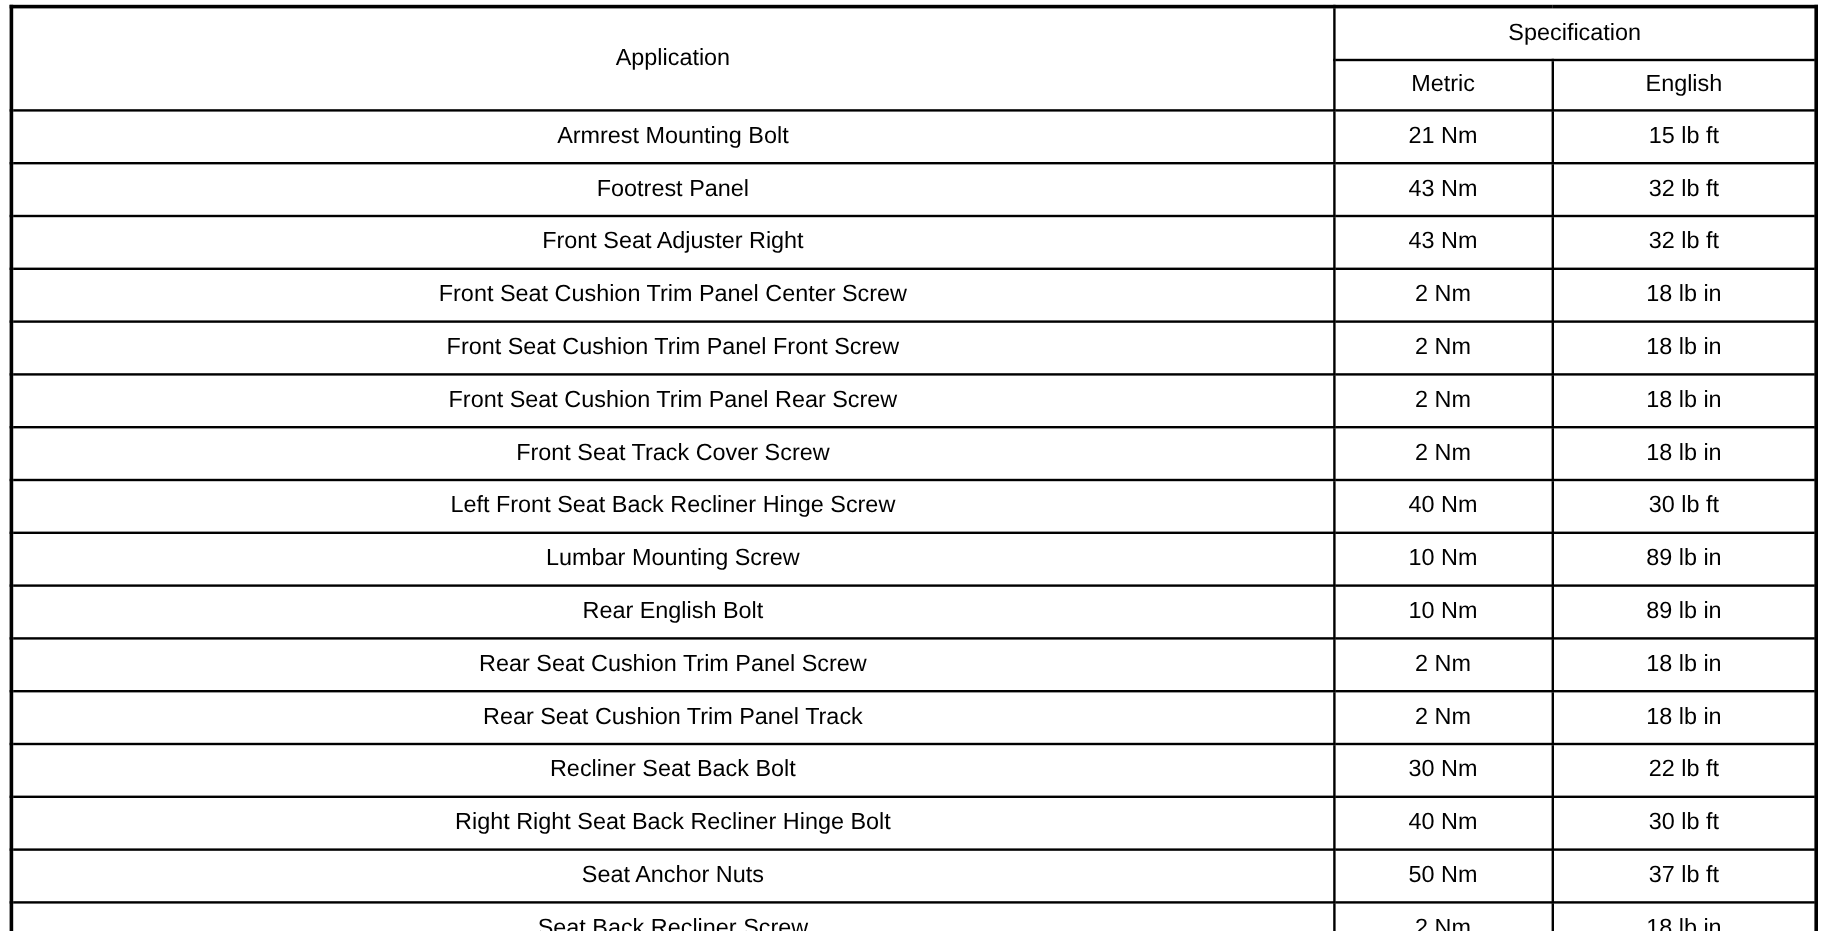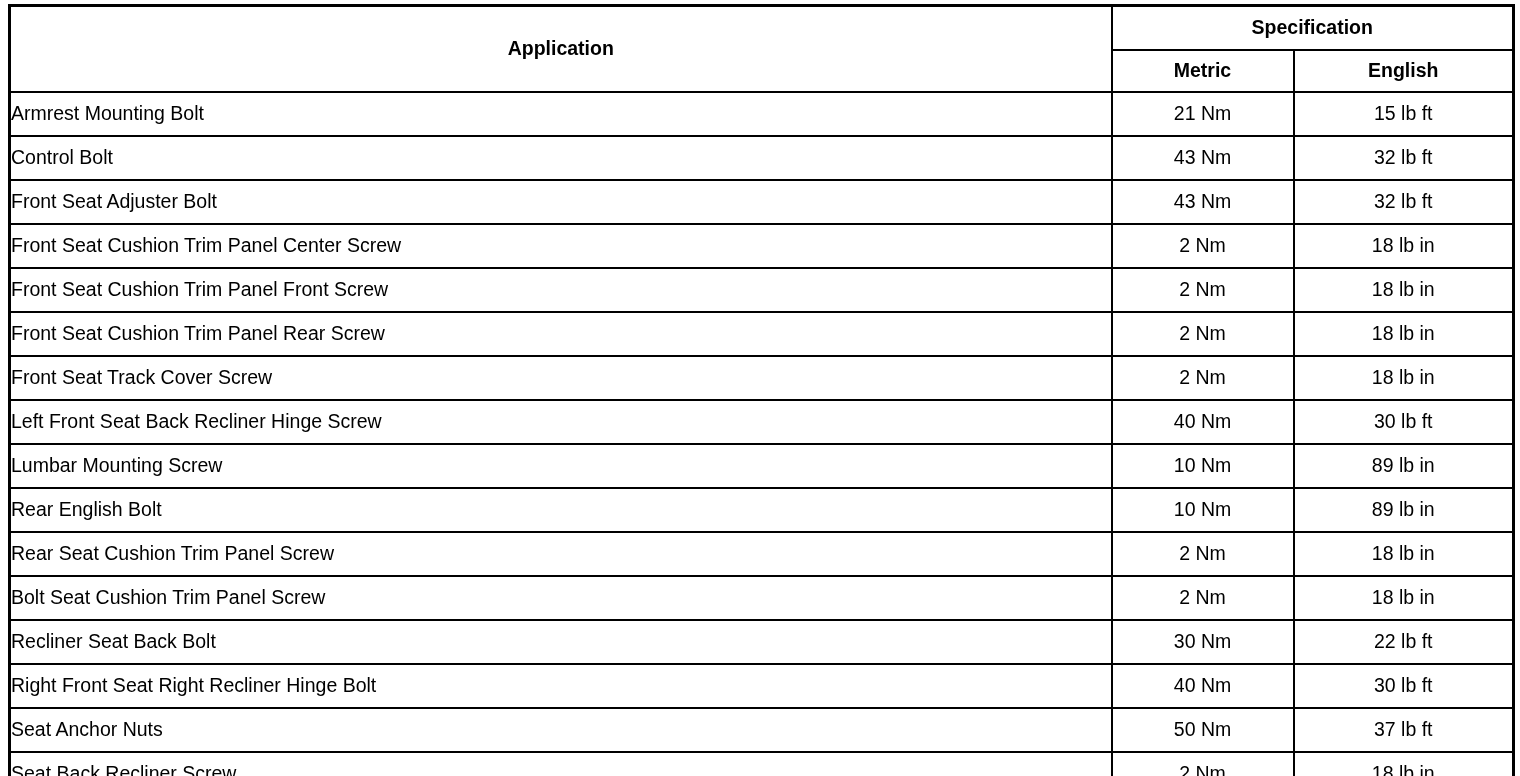--- a/index.html
+++ b/index.html
@@ -33,38 +33,39 @@
 
   table.spec th,
   table.spec td {
     border: 2px solid #000;
     padding: 0;
     font-size: 19.5px;
     line-height: 1;
     vertical-align: middle;
   }
   table.spec thead th {
-    font-weight: bold;
+    font-weight: normal;
     text-align: center;
   }
   .th-spec {
     height: 41px;
   }
   .th-app {
     text-align: center;
     font-weight: bold;
     height: 84px;
     vertical-align: bottom;
     padding-bottom: 10px;
   }
   .th-sub {
     height: 40px;
   }
   table.spec tbody td {
     height: 42px;
+    text-align: center;
   }
   td.app {
     text-align: left;
     padding-left: 7px;
     white-space: nowrap;
   }
   td.num {
     text-align: center;
   }
 </style>
@@ -88,26 +89,26 @@
         <th class="th-sub">English</th>
       </tr>
     </thead>
     <tbody id="tbody">
         <tr>
           <td class="app">Armrest Mounting Bolt</td>
           <td class="num">21 Nm</td>
           <td class="num">15 lb ft</td>
         </tr>
         <tr>
-          <td class="app">Control Bolt</td>
+          <td class="app">Footrest Panel</td>
           <td class="num">43 Nm</td>
           <td class="num">32 lb ft</td>
         </tr>
         <tr>
-          <td class="app">Front Seat Adjuster Bolt</td>
+          <td class="app">Front Seat Adjuster Right</td>
           <td class="num">43 Nm</td>
           <td class="num">32 lb ft</td>
         </tr>
         <tr>
           <td class="app">Front Seat Cushion Trim Panel Center Screw</td>
           <td class="num">2 Nm</td>
           <td class="num">18 lb in</td>
         </tr>
         <tr>
           <td class="app">Front Seat Cushion Trim Panel Front Screw</td>
@@ -138,31 +139,31 @@
           <td class="app">Rear English Bolt</td>
           <td class="num">10 Nm</td>
           <td class="num">89 lb in</td>
         </tr>
         <tr>
           <td class="app">Rear Seat Cushion Trim Panel Screw</td>
           <td class="num">2 Nm</td>
           <td class="num">18 lb in</td>
         </tr>
         <tr>
-          <td class="app">Bolt Seat Cushion Trim Panel Screw</td>
+          <td class="app">Rear Seat Cushion Trim Panel Track</td>
           <td class="num">2 Nm</td>
           <td class="num">18 lb in</td>
         </tr>
         <tr>
           <td class="app">Recliner Seat Back Bolt</td>
           <td class="num">30 Nm</td>
           <td class="num">22 lb ft</td>
         </tr>
         <tr>
-          <td class="app">Right Front Seat Right Recliner Hinge Bolt</td>
+          <td class="app">Right Right Seat Back Recliner Hinge Bolt</td>
           <td class="num">40 Nm</td>
           <td class="num">30 lb ft</td>
         </tr>
         <tr>
           <td class="app">Seat Anchor Nuts</td>
           <td class="num">50 Nm</td>
           <td class="num">37 lb ft</td>
         </tr>
         <tr>
           <td class="app">Seat Back Recliner Screw</td>

